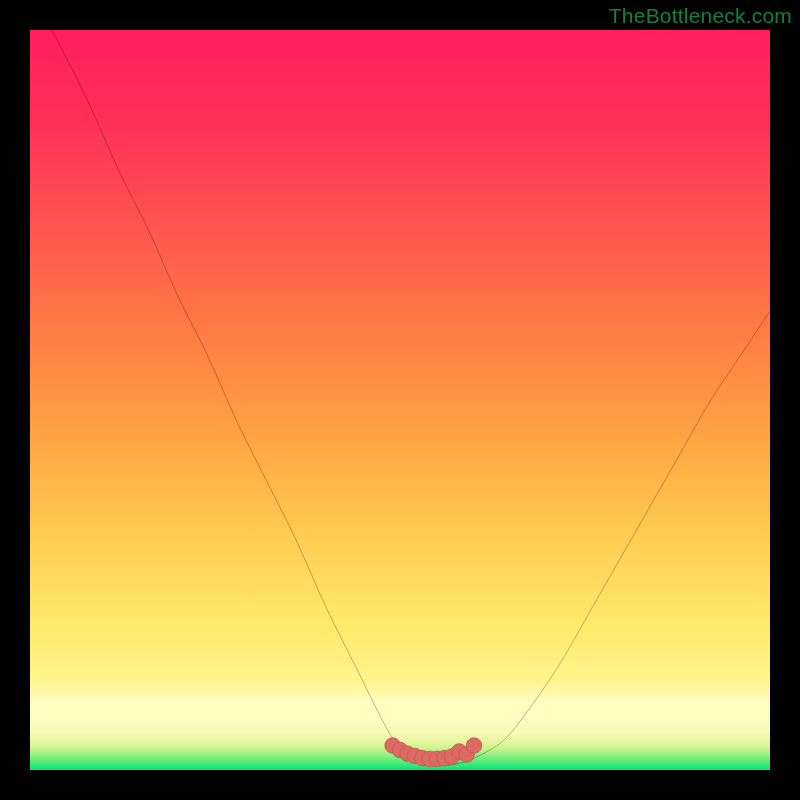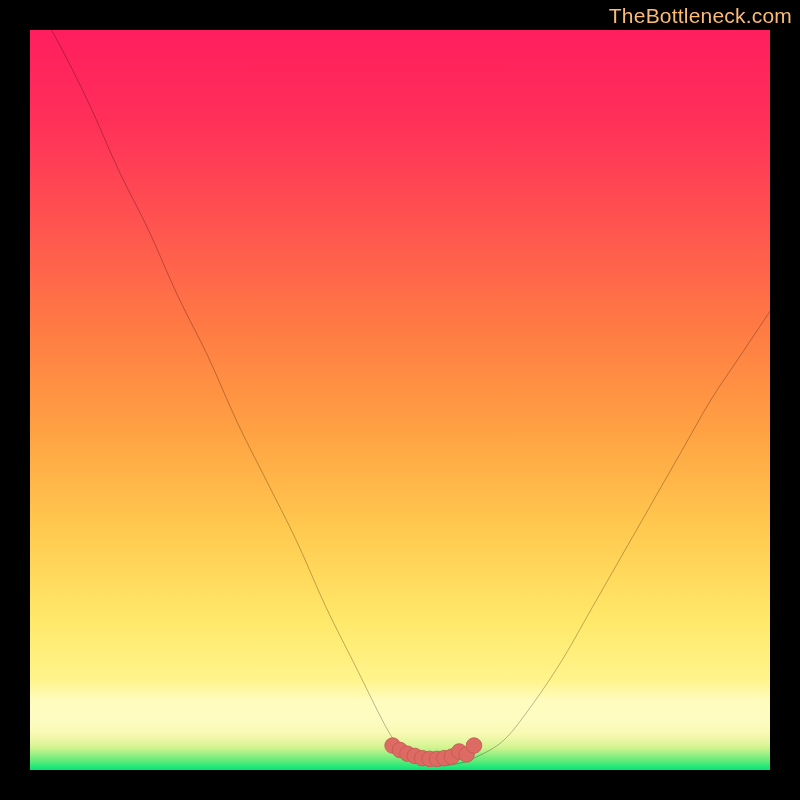--- a/index.html
+++ b/index.html
@@ -63,21 +63,21 @@
     position: absolute;
     top: 0;
     left: 0;
     width: 100%;
     height: 100%;
   }
   .watermark {
     position: absolute;
     top: 4px;
     right: 8px;
-    color: #fdba74;
+    color: #15803d;
     font-size: 21px;
     letter-spacing: 0.2px;
   }
 </style>
 </head>
 <body>
 
 <div class="frame">
   <div class="watermark">TheBottleneck.com</div>
 

